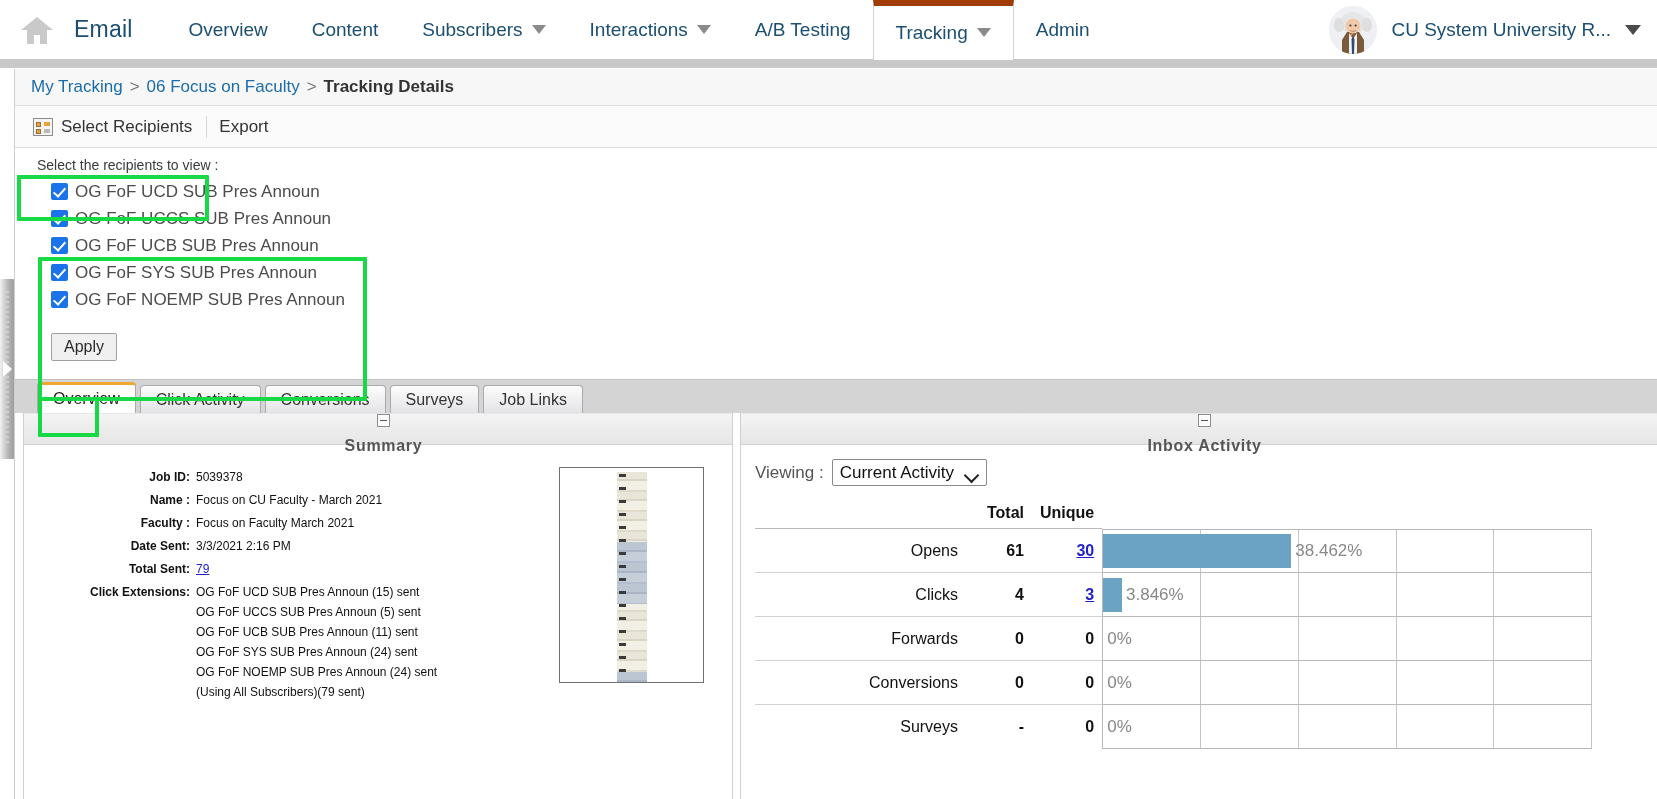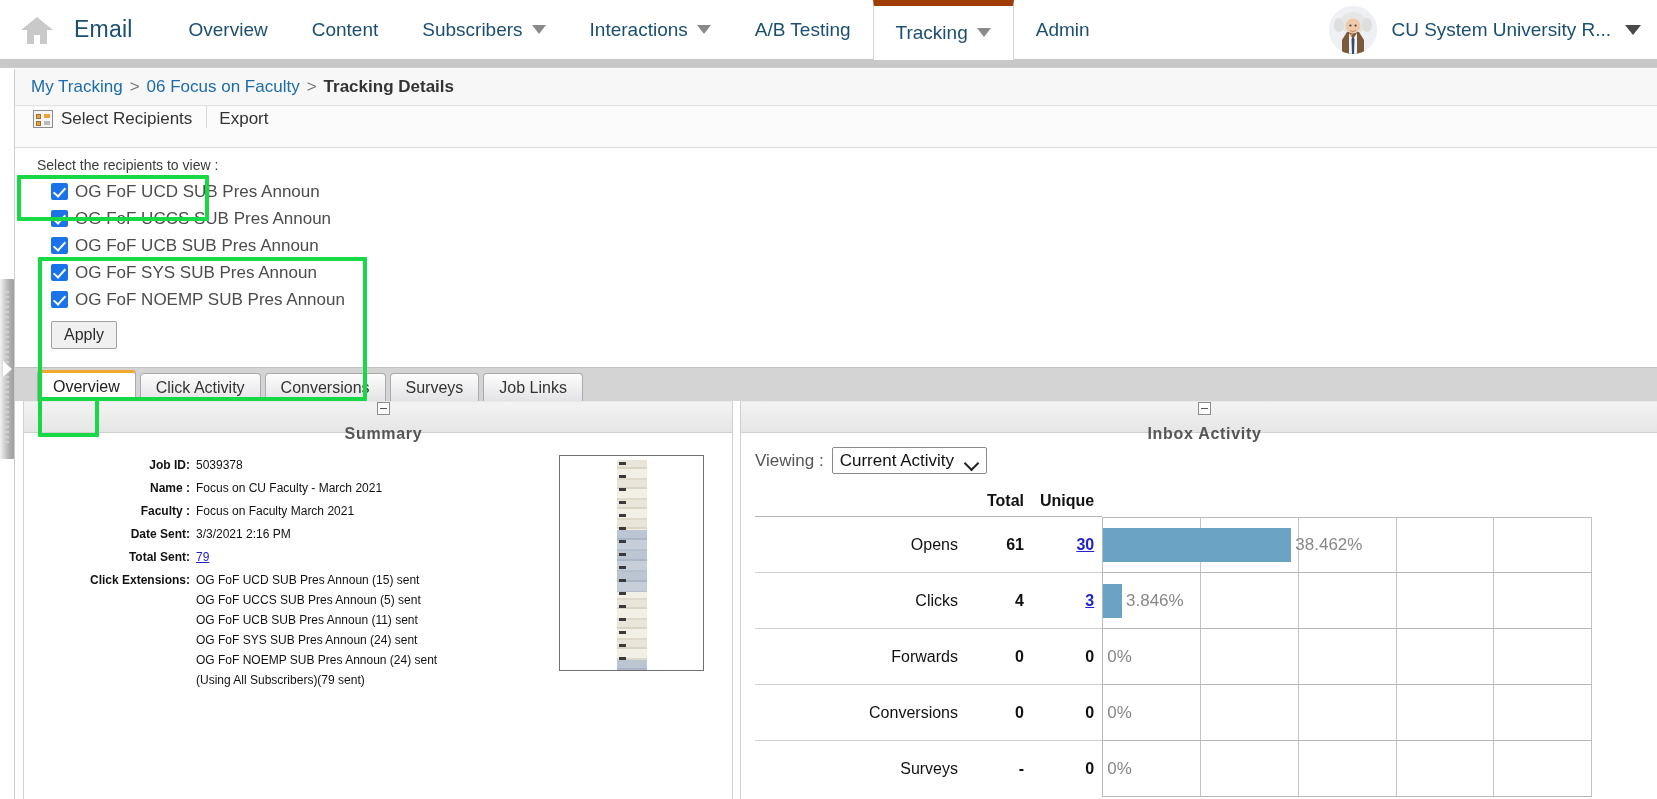--- a/index.html
+++ b/index.html
@@ -142,21 +142,21 @@
     background: #f7f7f7;
     border-bottom: 1px solid #e2e2e2;
   }
   .bc-link { color: #1b6ca8; }
   .bc-sep { color: #777; margin: 0 7px; }
   .bc-current { color: #333; font-weight: bold; }
 
   
   .toolbar {
     height: 42px;
-    display: flex; align-items: flex-start;
+    display: flex; align-items: center;
     padding-left: 16px;
     background: #fbfbfb;
     border-bottom: 1px solid #dcdcdc;
     position: relative;
   }
   .tb-btn {
     display: flex; align-items: center; gap: 8px;
     font-size: 17px; color: #333;
     padding: 3px 12px 3px 2px;
     white-space: nowrap;
@@ -217,20 +217,21 @@
   .recip-text { font-size: 17px; color: #4c4c4c; white-space: nowrap; }
   .apply-wrap { padding: 8px 0 0 14px; }
   .apply-btn {
     font-family: "Liberation Sans", sans-serif;
     font-size: 16px;
     color: #2b2b2b;
     background: #f0f0f0;
     border: 1px solid #a0a0a0;
     padding: 4px 12px;
     border-radius: 2px;
+    margin-top: 12px;
   }
 
   
   .tabstrip {
     margin-top: 18px;
     height: 34px;
     background: #d4d4d4;
     border-top: 1px solid #c2c2c2;
     display: flex;
     align-items: flex-end;
@@ -420,21 +421,21 @@
   .chart-grid {
     position: absolute; left: 0; right: 0; top: 0; bottom: 0;
     display: flex;
     pointer-events: none;
   }
   .chart-grid div {
     flex: 1;
     border-right: 1px solid #c4c4c4;
   }
   .chart-row {
-    height: 56px;
+    height: 44px;
     border-bottom: 1px solid #b9b9b9;
     display: flex; align-items: center;
     position: relative;
     z-index: 2;
   }
   .chart-row:first-child { border-top: 1px solid #b9b9b9; }
   .bar {
     height: 34px;
     background: #6ba3c4;
   }

